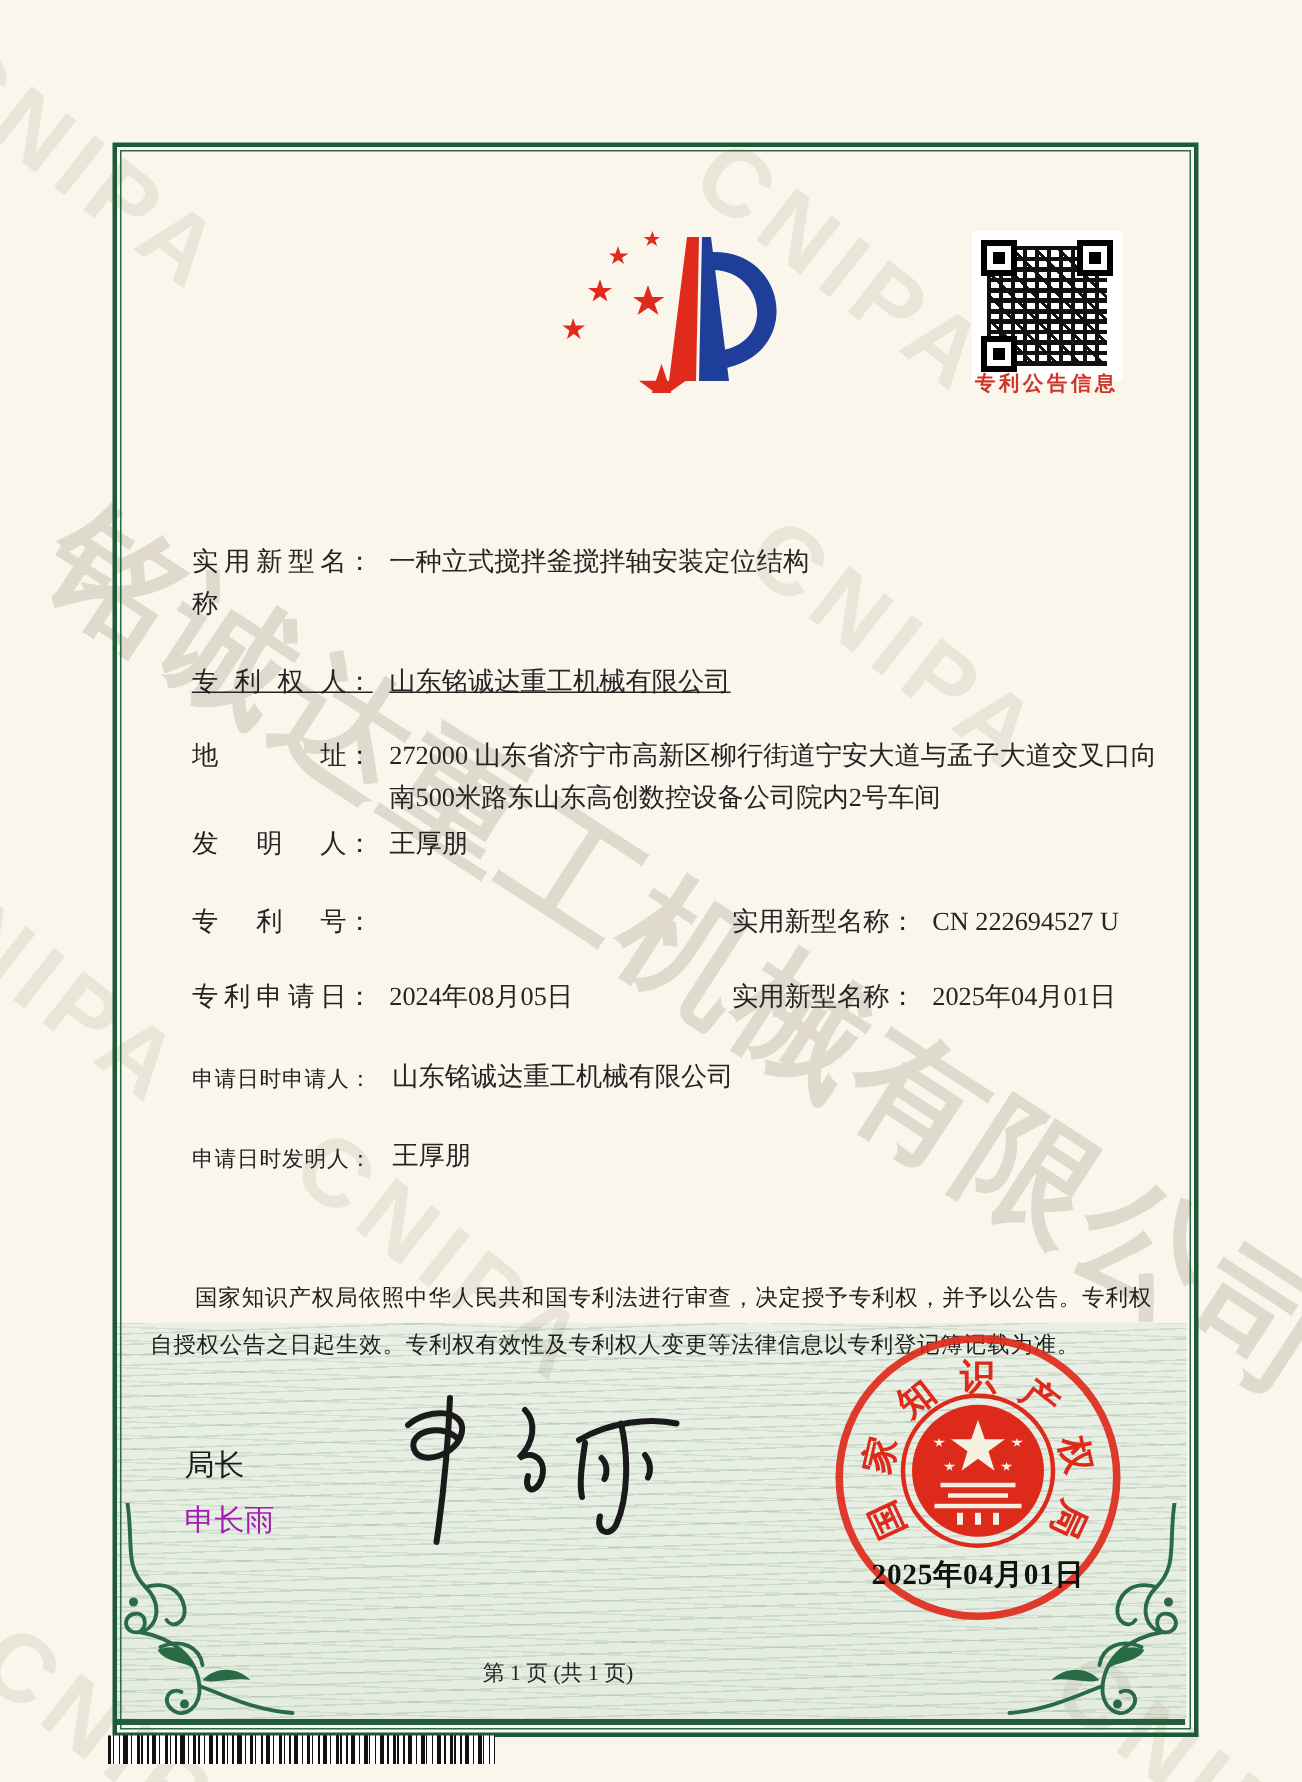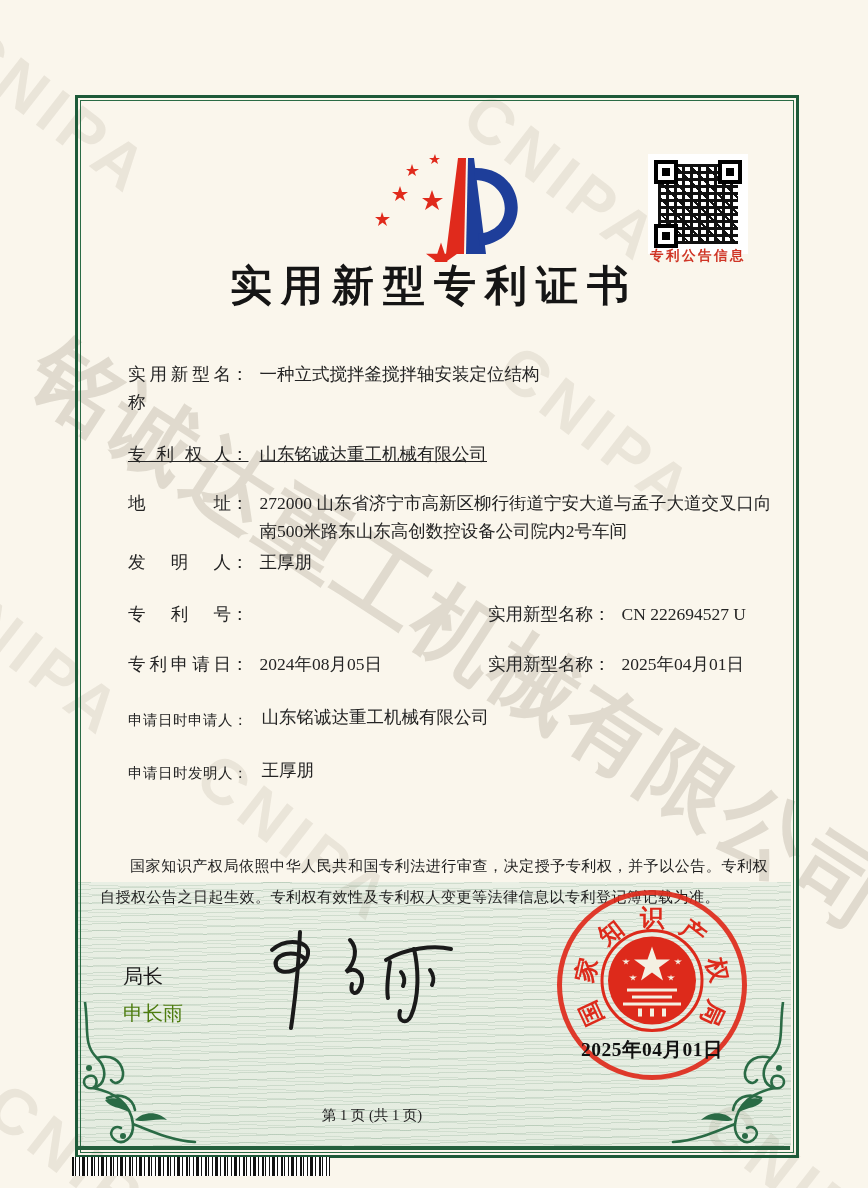--- a/index.html
+++ b/index.html
@@ -67,21 +67,21 @@
   .lab-long{font-size:14.5px; padding-top:3px; letter-spacing:.5px;}
   .colon-long{font-size:14.5px; padding-top:3px; margin-right:14px;}
   
   .statement{position:absolute; left:100px; top:836px; width:668px; z-index:5;
     font-size:15px; line-height:31px; letter-spacing:.5px; text-indent:2em;
     text-align:justify; color:#1e1e1e;}
   
   .officer-title{position:absolute; left:123px; top:963px; z-index:5; font-size:20px;
     font-family:"Liberation Sans","DejaVu Sans",sans-serif; color:#1c1c1c;}
   .officer-name{position:absolute; left:123px; top:1000px; z-index:5; font-size:20px;
-    font-family:"Liberation Sans","DejaVu Sans",sans-serif; color:#4d7c0f;}
+    font-family:"Liberation Sans","DejaVu Sans",sans-serif; color:#a21caf;}
   .sig{position:absolute; left:238px; top:922px; z-index:6;}
   .seal{position:absolute; left:557px; top:890px; width:190px; height:190px; z-index:6;}
   .seal-ring{position:absolute; inset:0; border:5px solid rgba(222,42,27,.92); border-radius:50%;}
   .seal-char{position:absolute; left:50%; top:50%; font-size:24px; font-weight:bold;
     color:#dd2a1b; z-index:2;}
   .seal-emblem{position:absolute; left:50%; top:50%; transform:translate(-50%,-54%);}
   .seal-date{position:absolute; left:0; top:146px; width:190px; text-align:center;
     font-size:19.5px; font-weight:bold; color:#111; z-index:3; letter-spacing:.5px;}
   
   .footer{position:absolute; left:0; top:1106px; width:744px; z-index:5;
@@ -169,21 +169,20 @@
       <div class="finder f-tr">
           <span></span>
         </div>
       <div class="finder f-bl">
           <span></span>
         </div>
     </div>
   </div>
   <div class="qrlabel">专利公告信息</div>
 
-  <div class="title">实用新型专利证书</div>
 
   <div class="row" style="top:360px;">
     <span class="lab">实用新型名称</span>
       <span class="colon">：</span>
     <span class="val">一种立式搅拌釜搅拌轴安装定位结构</span>
   </div>
 
   <div class="row" style="top:440px;text-decoration:underline;">
     <span class="lab">专利权人</span>
       <span class="colon">：</span>

